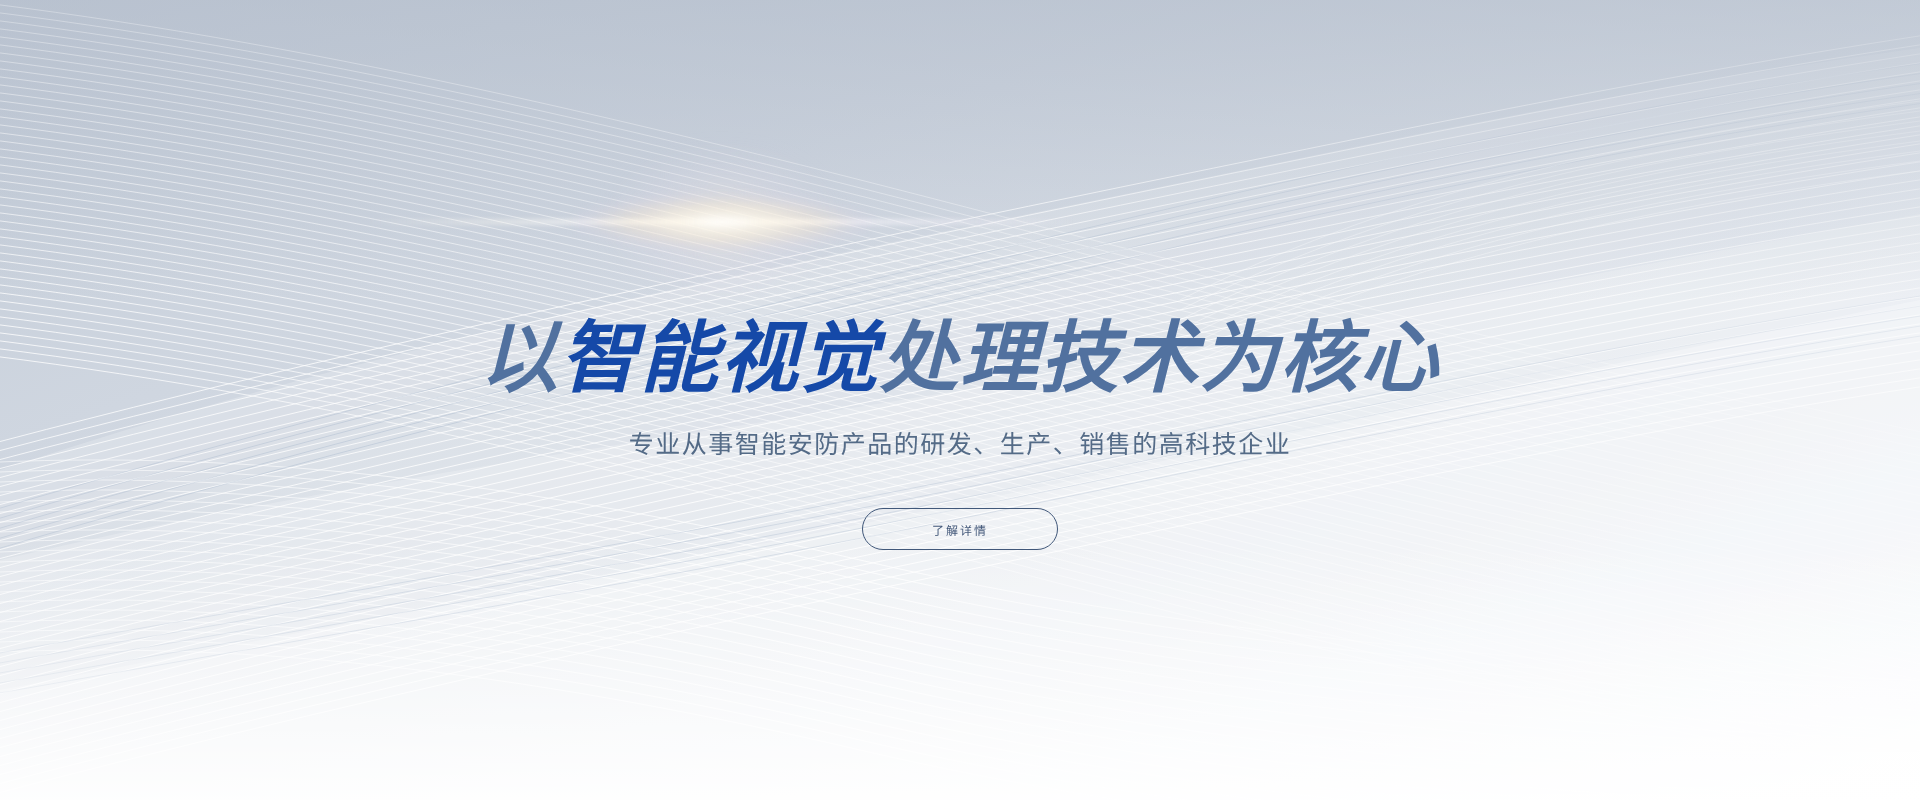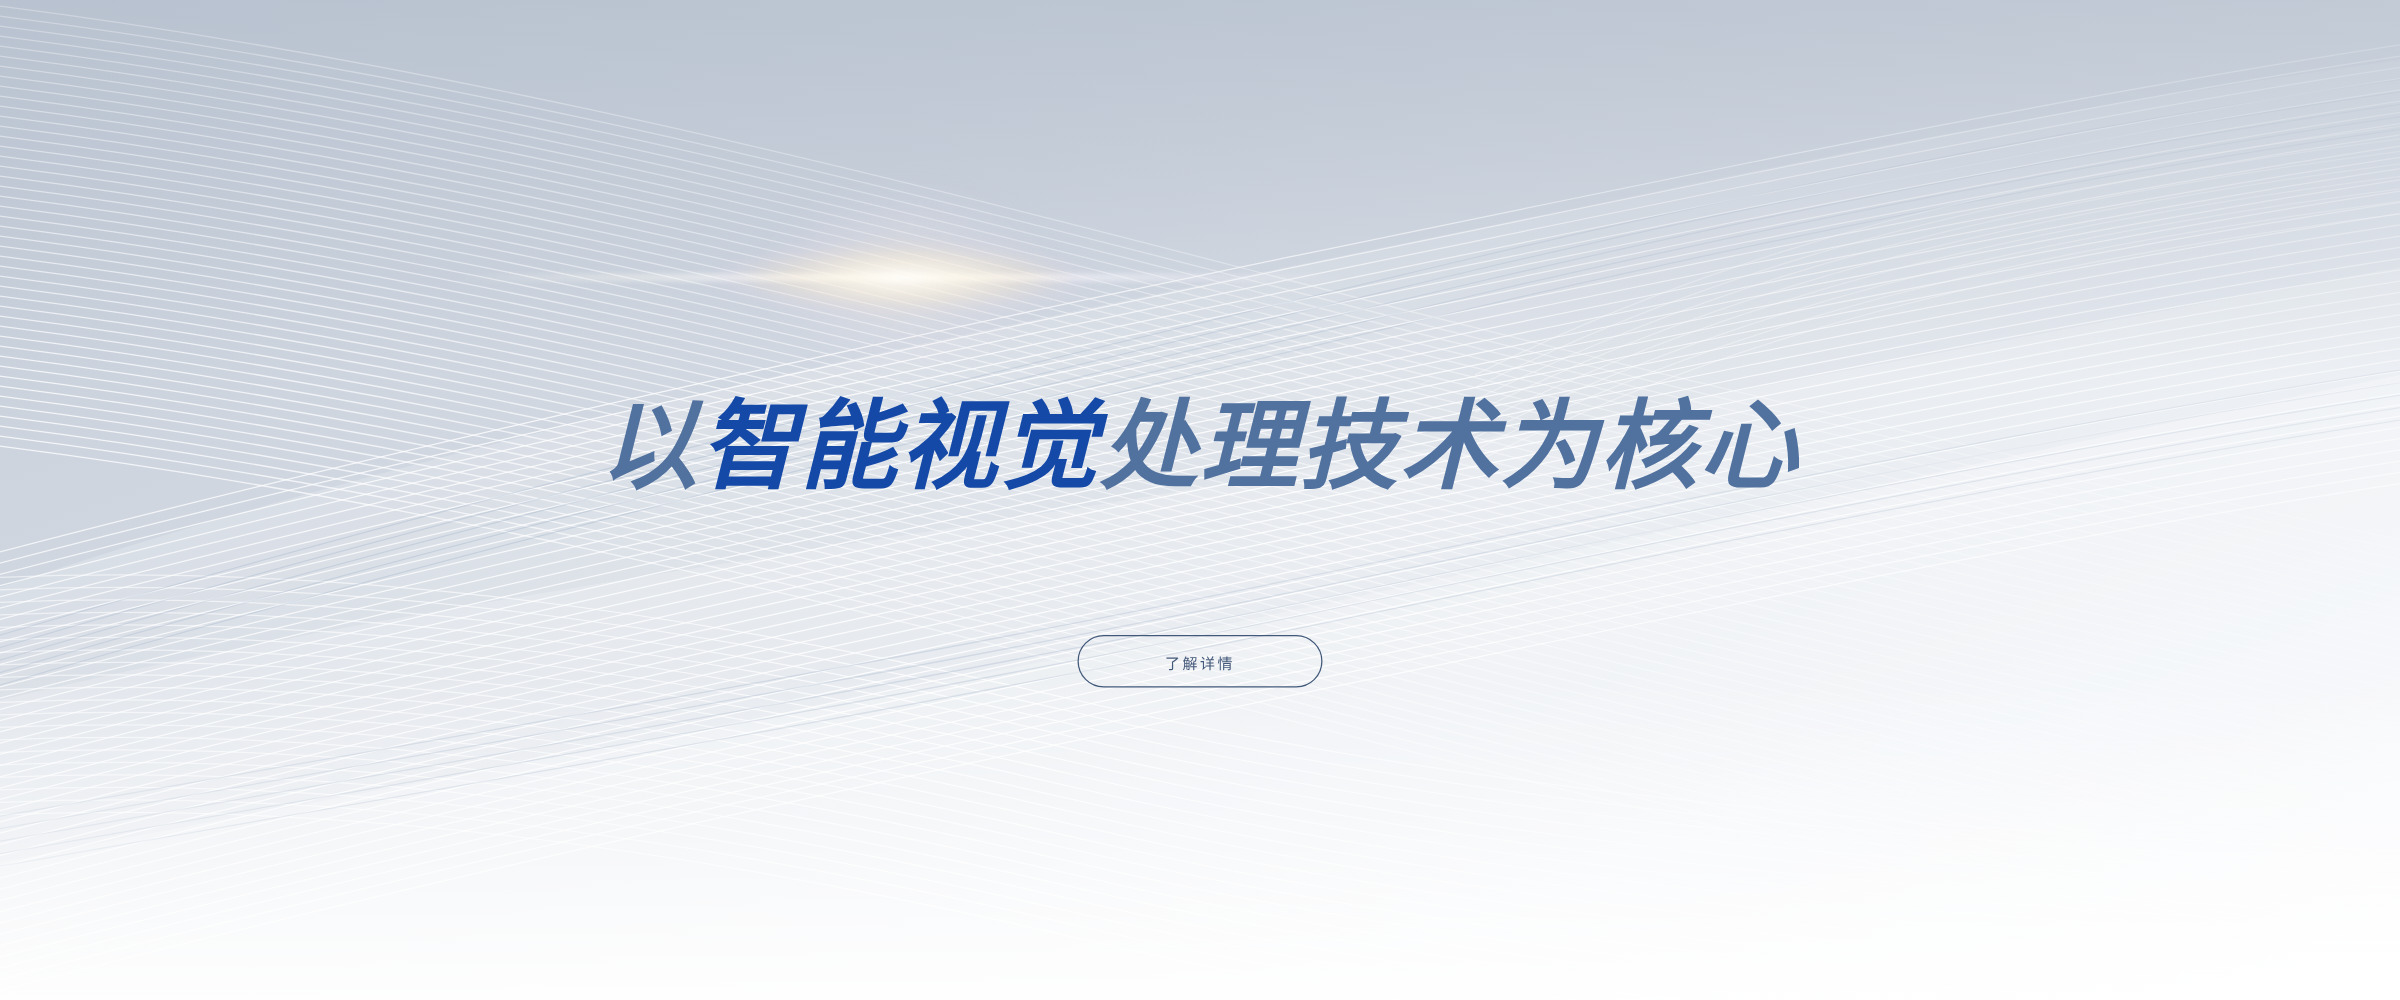--- a/index.html
+++ b/index.html
@@ -352,19 +352,20 @@
   <div class="flare">
     <div class="halo"></div>
     <div class="streak"></div>
     <div class="core"></div>
   </div>
 
   <div class="content">
 
     <h1 class="headline"><span class="seg-soft">以</span><span class="seg-strong">智能视觉</span><span class="seg-soft">处理技术为核心</span></h1>
 
+    <p class="subtitle">专业从事智能安防产品的研发、生产、销售的高科技企业</p>
 
     <div class="cta-wrap">
       <button class="cta-button" type="button">了解详情</button>
     </div>
 
   </div>
 </div>
 
 </body></html>

